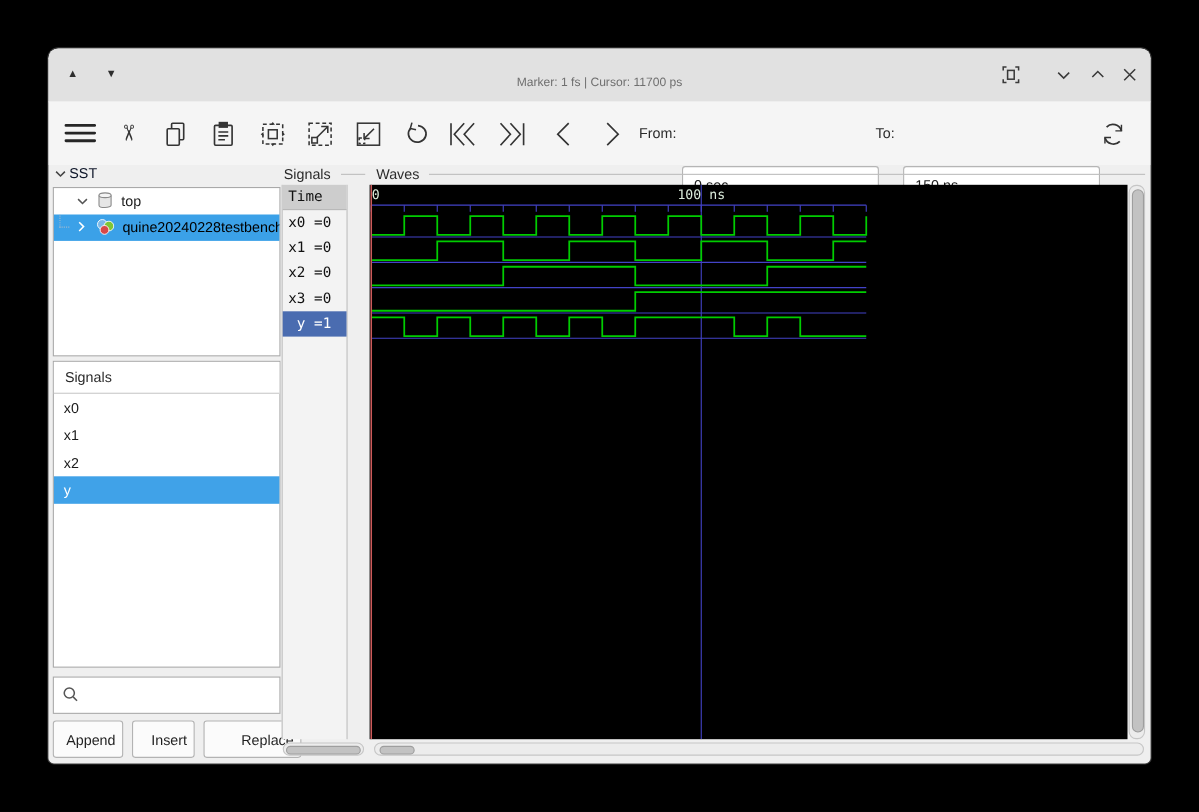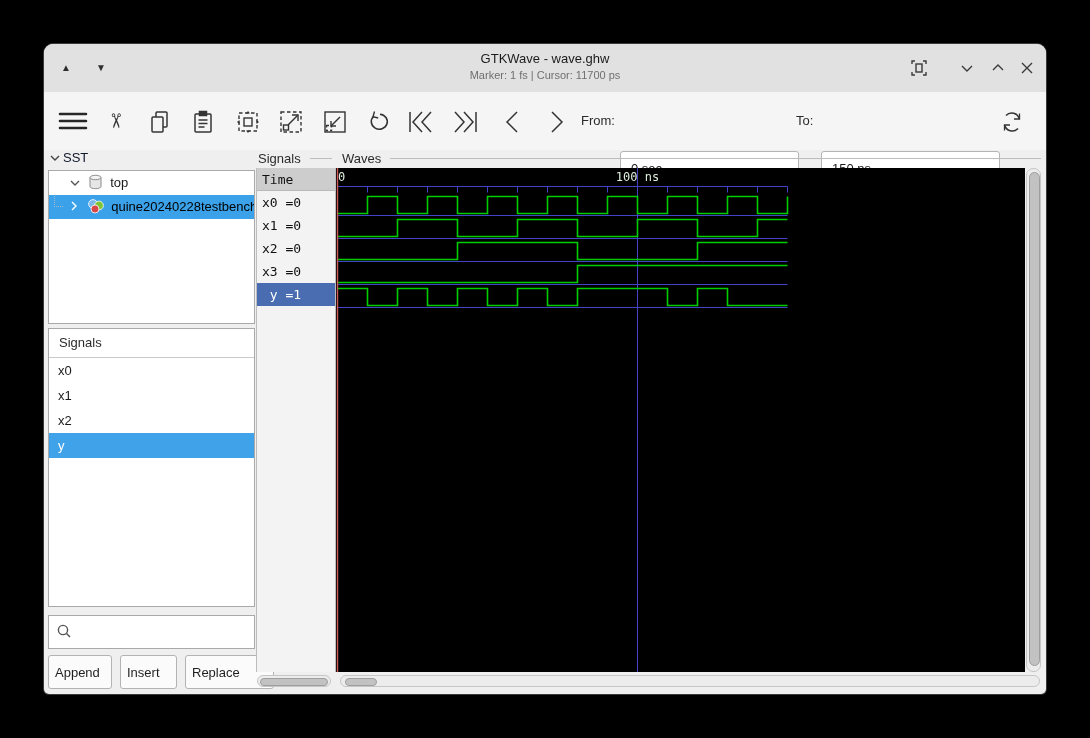--- a/index.html
+++ b/index.html
@@ -36,25 +36,25 @@
              border-left:1px dotted #9db8cf;border-bottom:1px dotted #9db8cf;}
   #sig-panel{left:4px;top:284px;width:205px;height:277px;}
   #sig-panel .hdr{height:28px;line-height:28px;padding-left:10px;font-size:13px;color:#2b2b2b;
                   border-bottom:1px solid #c9c9c9;background:#fff;}
   .lrow{height:25px;line-height:25px;padding-left:9px;font-size:13px;color:#1a1a1a;}
   .lrow.sel{background:#40a2e8;color:#fff;}
   #search-box{left:4px;top:571px;width:205px;height:32px;background:#fff;border:1px solid #a9a9a9;}
   #search-input{position:absolute;left:26px;top:2px;width:172px;height:26px;border:0;outline:none;
                 font-size:13px;font-family:"Liberation Sans",sans-serif;background:transparent;}
   .btn{top:611px;height:34px;background:#fbfbfb;border:1px solid #b3b3b3;border-radius:3px;
-       font-size:13px;color:#1f1f1f;text-align:left;line-height:32px;}
+       font-size:13px;color:#1f1f1f;text-align:right;line-height:32px;}
   
   .frame-label{top:107px;font-size:13px;color:#2b2b2b;background:#efefef;z-index:3;padding:0 2px;}
   .frame-line{height:1px;background:#bdbdbd;top:114px;z-index:2;}
-  #sigcol{left:212px;top:124px;width:80px;height:504px;background:#f3f3f3;
+  #sigcol{left:212px;top:124px;width:60px;height:504px;background:#f3f3f3;
           border-left:1px solid #bdbdbd;border-right:1px solid #bdbdbd;box-sizing:border-box;}
   #time-hdr{height:23px;line-height:23px;background:#cdcdcd;border-bottom:1px solid #b9b9b9;
             font-family:"DejaVu Sans Mono",monospace;font-size:13px;color:#111;padding-left:5px;box-sizing:border-box;}
   .srow{height:23px;line-height:23px;padding-left:5px;font-family:"DejaVu Sans Mono",monospace;
         font-size:13px;color:#111;white-space:pre;}
   .srow.sel{background:#4a6cb0;color:#fff;}
   #canvas{left:292px;top:124px;width:689px;height:504px;background:#000;}
   
   .sb{background:#ececec;border:1px solid #c6c6c6;border-radius:7px;box-sizing:border-box;}
   .sb-thumb{position:absolute;background:#c2c2c2;border:1px solid #9e9e9e;border-radius:6px;}
@@ -67,21 +67,20 @@
 </style>
 </head>
 <body>
 
 <div id="stage">
  <div class="abs" id="win">
 
   <div class="abs" id="titlebar">
     <div class="abs tb-tri" style="left:12px;top:14px;">▲</div>
     <div class="abs tb-tri" style="left:47px;top:14px;">▼</div>
-    <div class="abs" id="title-main">GTKWave - wave.ghw</div>
     <div class="abs" id="title-sub">Marker: 1 fs | Cursor: 11700 ps</div>
     <div class="abs winbtn" style="left:864px;">
       <svg width="22" height="22" viewBox="0 0 22 22" fill="none" stroke="#3a3a3a" stroke-width="1.4">
         <path d="M7,4 h-3 v3 M15,4 h3 v3 M7,18 h-3 v-3 M15,18 h3 v-3"></path>
             <rect x="8" y="7" width="6" height="8"></rect>
       </svg>
     </div>
     <div class="abs winbtn" style="left:912px;">
       <svg width="22" height="22" viewBox="0 0 22 22" fill="none" stroke="#3a3a3a" stroke-width="1.4">
             <path d="M6,9 l5,5 l5,-5"></path>

